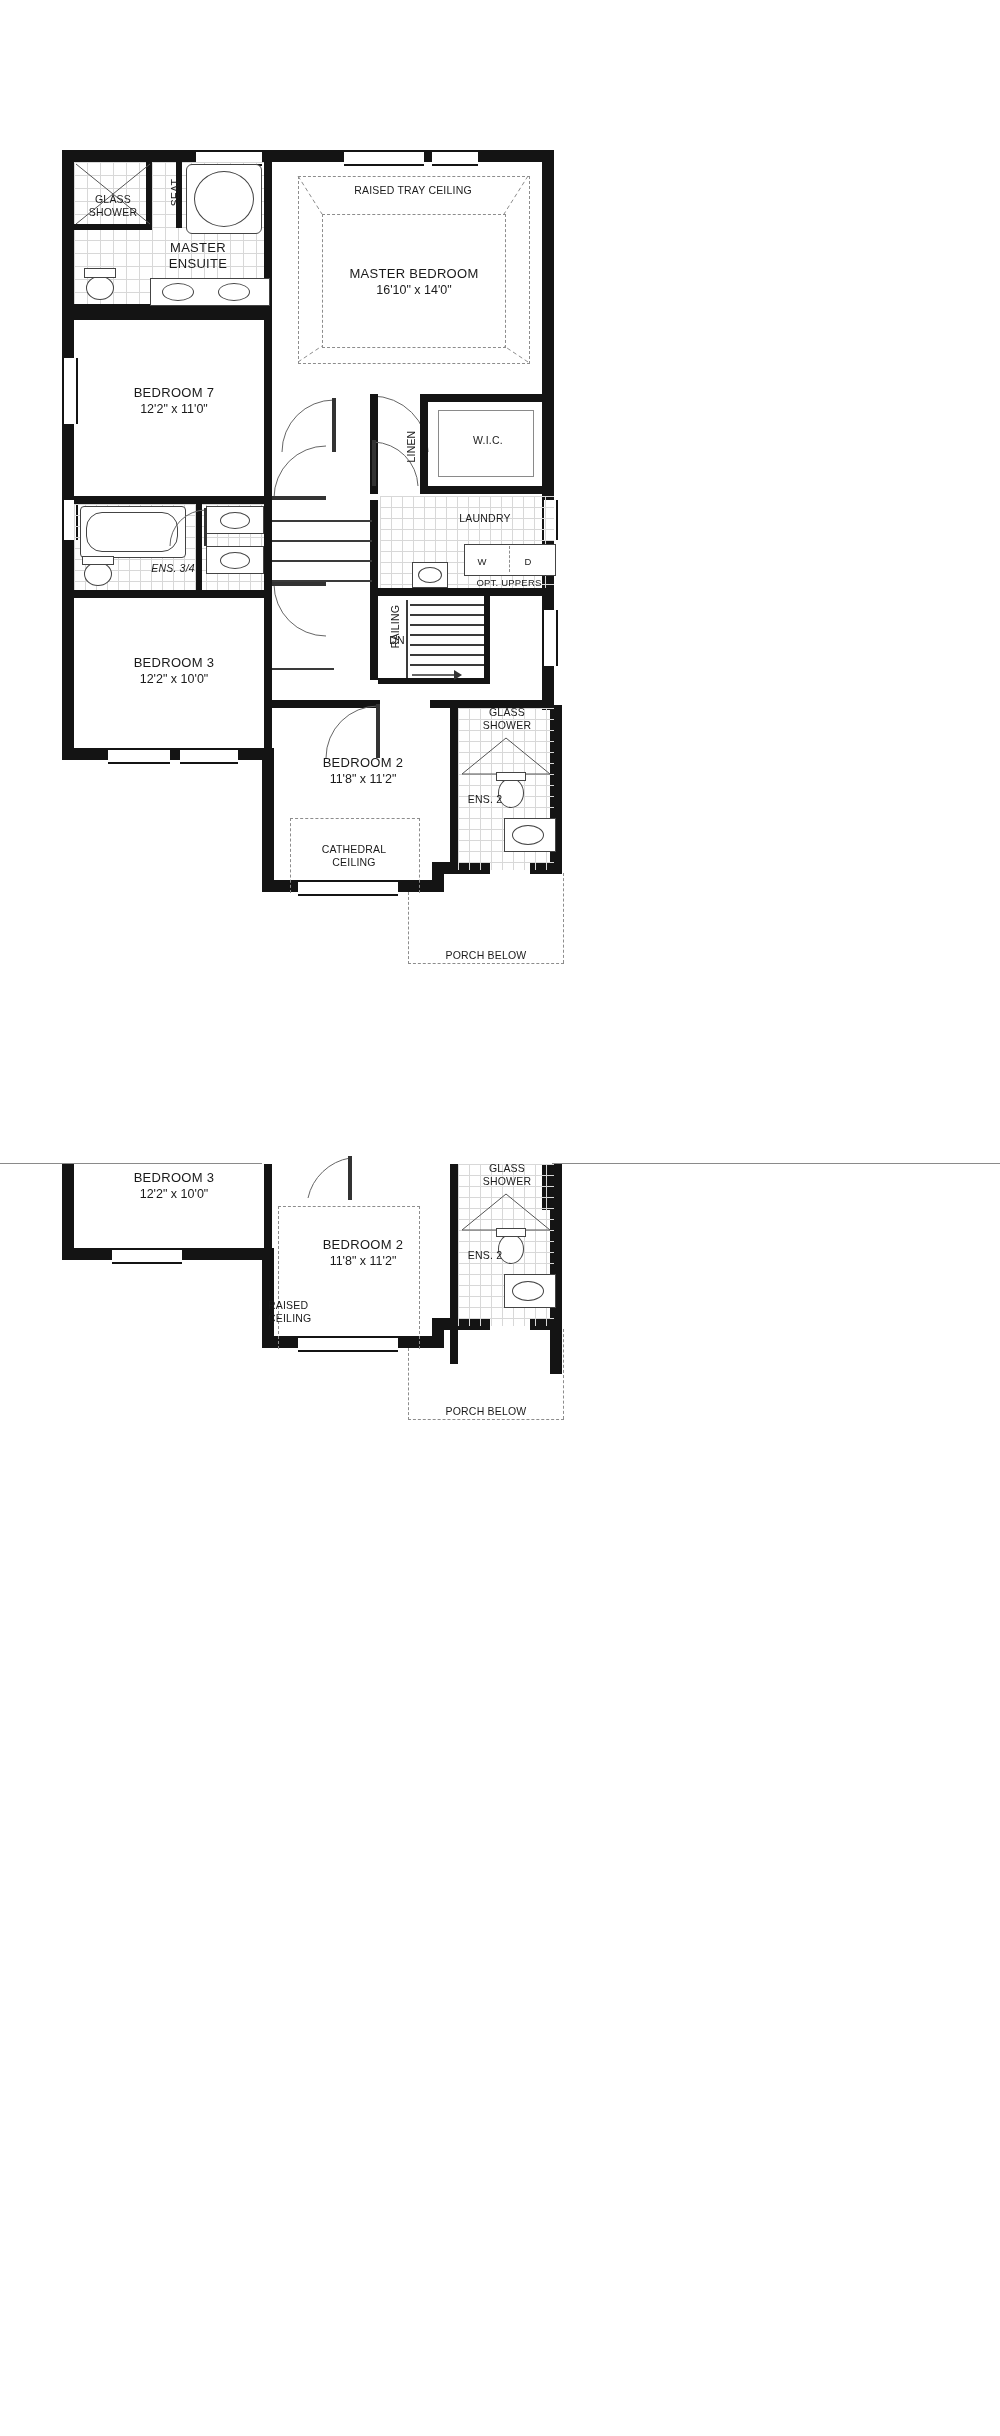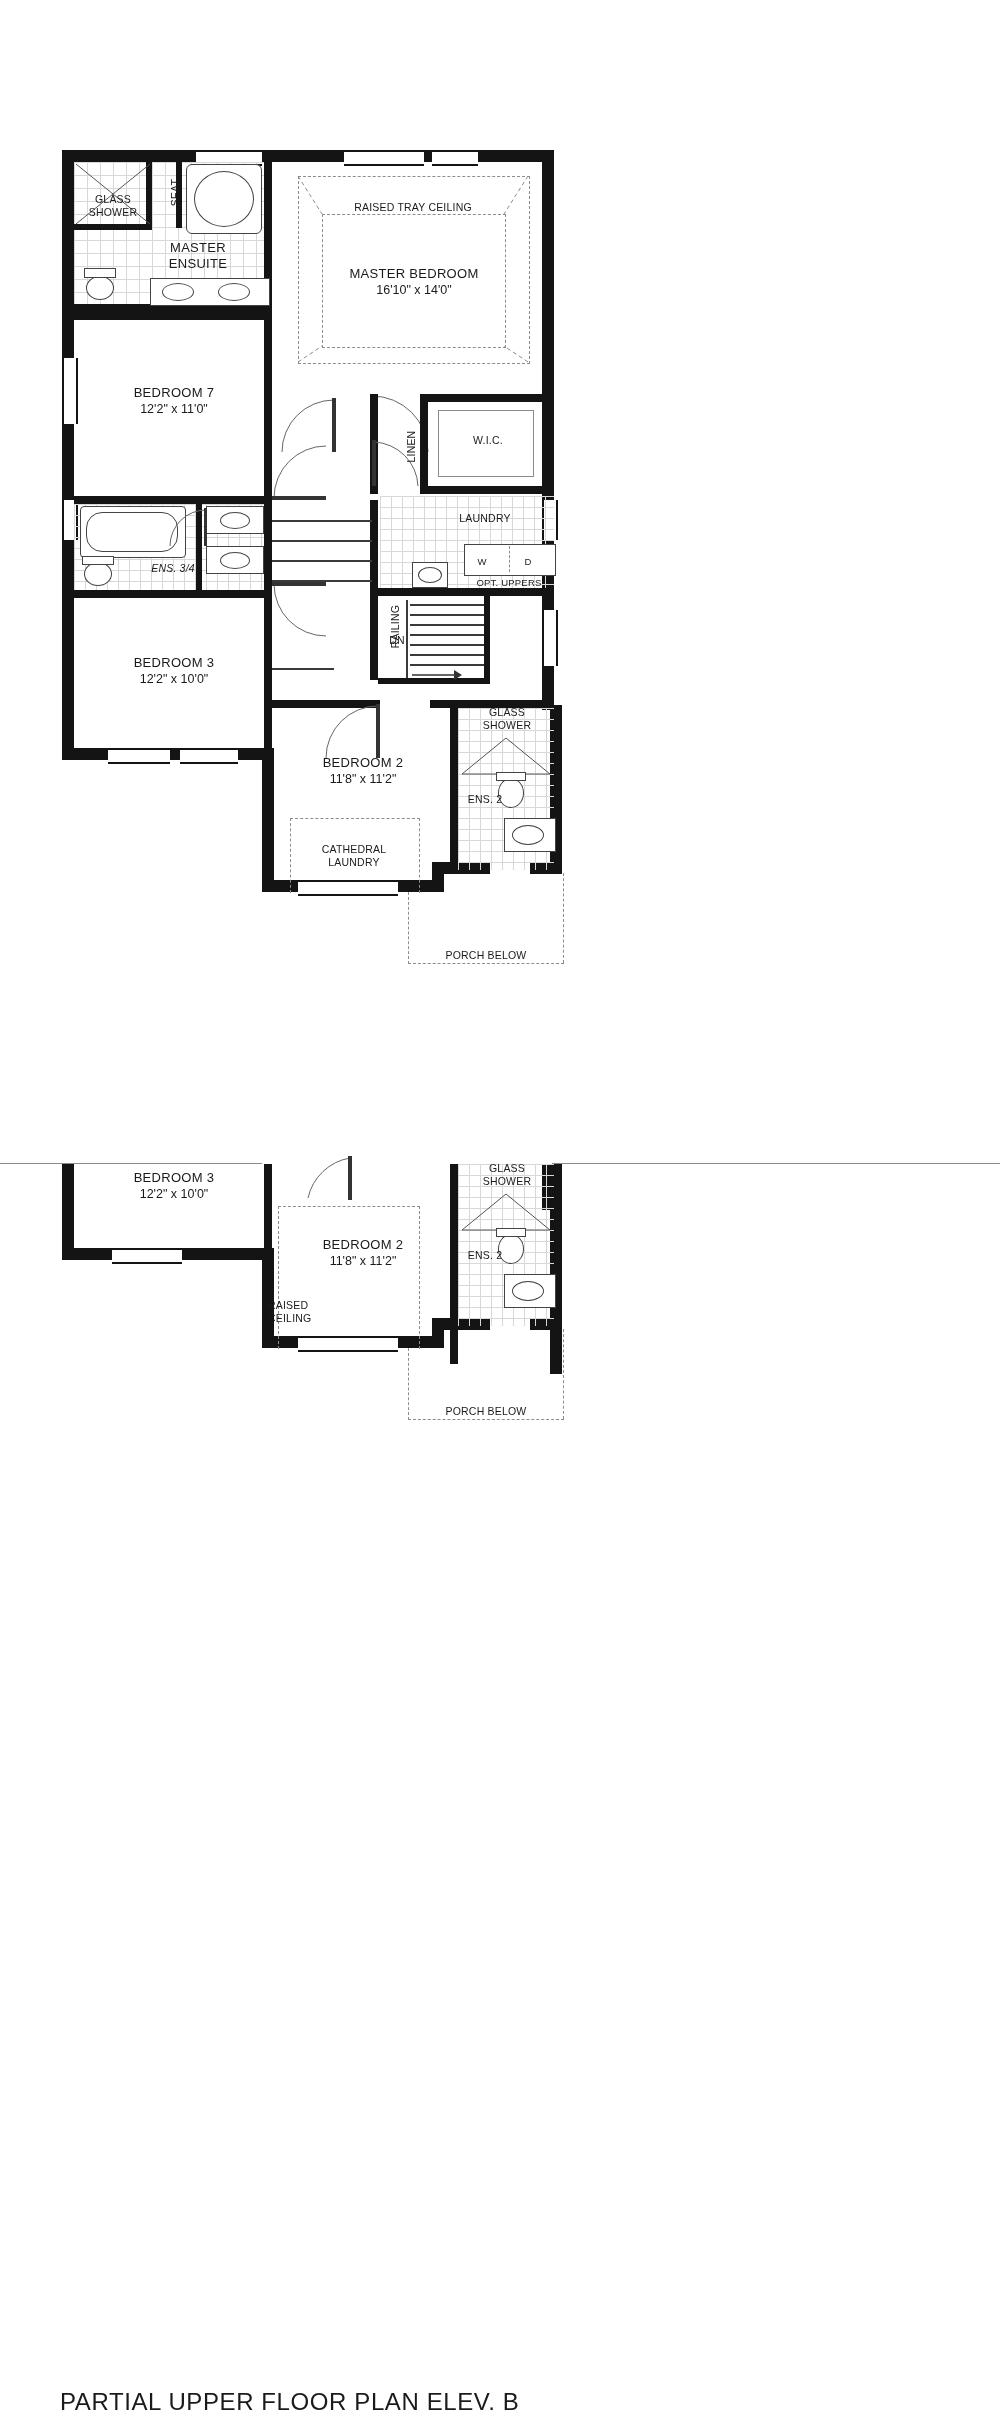--- a/index.html
+++ b/index.html
@@ -92,21 +92,21 @@
   <div class="fix" style="left:84px;top:268px;width:30px;height:8px;"></div>
 
   <div class="dashbox" style="left:298px;top:176px;width:230px;height:186px;"></div>
   <div class="dashbox" style="left:322px;top:214px;width:182px;height:132px;"></div>
   <svg class="plan" style="left:298px;top:176px;" width="230" height="186">
     <line x1="0" y1="0" x2="24" y2="38" stroke="#8d8d8d" stroke-width="1" stroke-dasharray="4 3"></line>
     <line x1="230" y1="0" x2="206" y2="38" stroke="#8d8d8d" stroke-width="1" stroke-dasharray="4 3"></line>
     <line x1="0" y1="186" x2="24" y2="170" stroke="#8d8d8d" stroke-width="1" stroke-dasharray="4 3"></line>
     <line x1="230" y1="186" x2="206" y2="170" stroke="#8d8d8d" stroke-width="1" stroke-dasharray="4 3"></line>
   </svg>
-  <div class="lbl small" style="left:318px;top:201px;width:190px;">RAISED TRAY CEILING</div>
+  <div class="lbl small" style="left:318px;top:184px;width:190px;">RAISED TRAY CEILING</div>
   <div class="lbl rname" style="left:328px;top:266px;width:172px;">MASTER BEDROOM</div>
   <div class="lbl rdim" style="left:328px;top:283px;width:172px;">16'10" x 14'0"</div>
 
   <svg class="plan" style="left:372px;top:394px;" width="58" height="58">
     <path d="M0,2 A56,56 0 0,1 56,58" fill="none" stroke="#666" stroke-width="1"></path>
     <rect x="-2" y="0" width="4" height="56" fill="#333"></rect>
   </svg>
 
   <div class="wall" style="left:74px;top:312px;width:198px;height:8px;"></div>
   <div class="wall" style="left:264px;top:312px;width:8px;height:190px;"></div>
@@ -203,21 +203,21 @@
   <div class="wall" style="left:430px;top:700px;width:124px;height:8px;"></div>
   <div class="wall" style="left:450px;top:708px;width:8px;height:162px;"></div>
   <svg class="plan" style="left:324px;top:704px;" width="56" height="56">
     <path d="M54,2 A52,52 0 0,0 2,54" fill="none" stroke="#666" stroke-width="1"></path>
     <rect x="52" y="0" width="4" height="54" fill="#333"></rect>
   </svg>
   <div class="lbl rname" style="left:290px;top:755px;width:146px;">BEDROOM 2</div>
   <div class="lbl rdim" style="left:290px;top:772px;width:146px;">11'8" x 11'2"</div>
   <div class="dashbox" style="left:290px;top:818px;width:128px;height:74px;border-bottom:none;"></div>
   <div class="lbl small" style="left:294px;top:843px;width:120px;">CATHEDRAL
-LAUNDRY</div>
+CEILING</div>
 
   <div class="tile2" style="left:458px;top:708px;width:96px;height:162px;"></div>
   <div class="lbl small" style="left:462px;top:706px;width:90px;">GLASS
 SHOWER</div>
   <svg class="plan" style="left:460px;top:736px;" width="92" height="40">
     <line x1="2" y1="38" x2="46" y2="2" stroke="#555" stroke-width="1"></line>
     <line x1="90" y1="38" x2="46" y2="2" stroke="#555" stroke-width="1"></line>
     <line x1="2" y1="38" x2="90" y2="38" stroke="#555" stroke-width="1"></line>
   </svg>
   <div class="fix oval" style="left:498px;top:778px;width:24px;height:28px;"></div>
@@ -280,14 +280,13 @@
   <div class="fix" style="left:496px;top:88px;width:28px;height:7px;"></div>
   <div class="fix" style="left:504px;top:134px;width:50px;height:32px;"></div>
   <div class="fix oval" style="left:512px;top:141px;width:30px;height:18px;"></div>
   <div class="lbl small" style="left:456px;top:109px;width:58px;">ENS. 2</div>
 
   <div class="dash-v" style="left:408px;top:208px;height:72px;"></div>
   <div class="dash-h" style="left:408px;top:279px;width:156px;"></div>
   <div class="dash-v" style="left:563px;top:189px;height:90px;"></div>
   <div class="lbl small" style="left:412px;top:265px;width:148px;">PORCH BELOW</div>
 
-  <div class="title" style="left:60px;top:1248px;">PARTIAL UPPER FLOOR PLAN ELEV. B</div>
 </div>
 
 </body></html>

